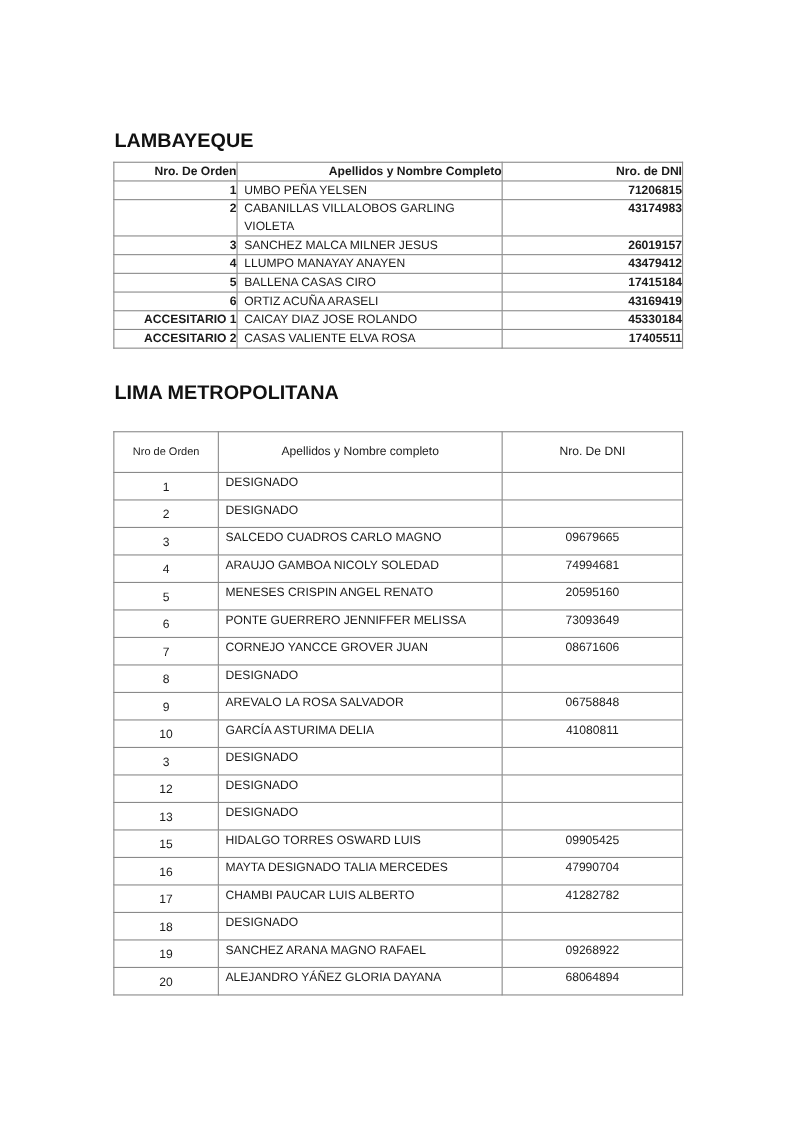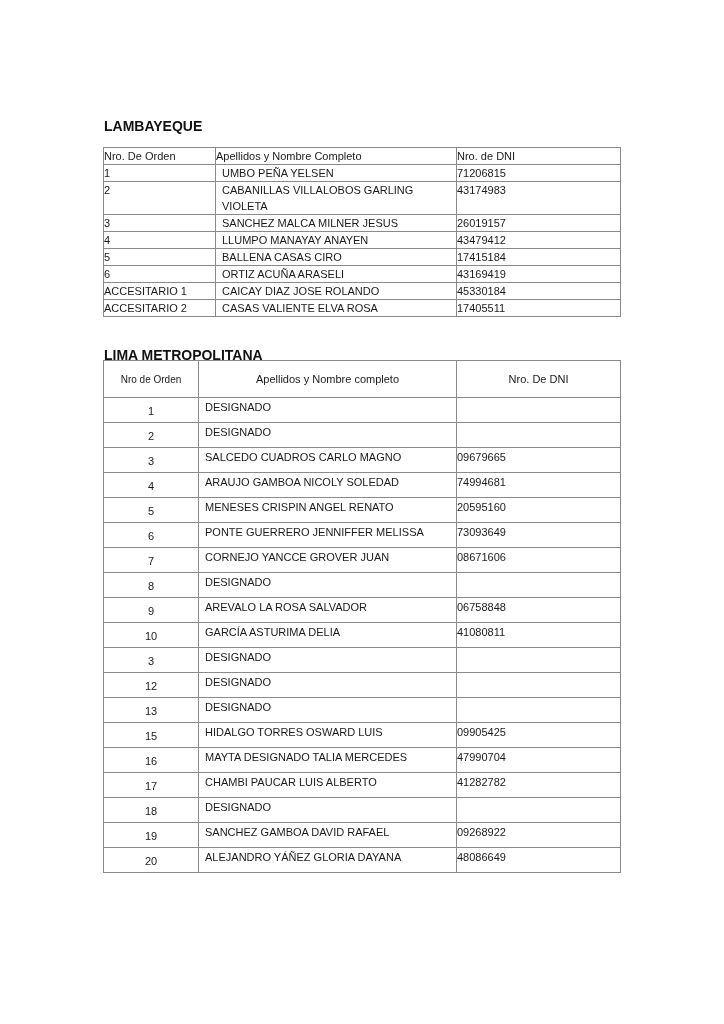--- a/index.html
+++ b/index.html
@@ -3,53 +3,53 @@
   <meta charset="utf-8">
   <style>
     html, body { margin: 0; padding: 0; background: #ffffff; }
     body {
       width: 724px; height: 1024px; position: relative; overflow: hidden;
       font-family: "Liberation Sans", sans-serif; color: #111111;
     }
     .section-title {
       position: absolute; left: 104px; margin: 0;
       font-family: "Liberation Sans", sans-serif;
-      font-weight: bold; font-size: 14px; color: #111;
+      font-weight: bold; font-size: 18px; color: #111;
     }
     #title-lamb { top: 118px; }
     #title-lima { top: 347px; text-align: right; }
 
     table {
       position: absolute; left: 103px; width: 517px;
       border-collapse: collapse; table-layout: fixed;
       font-family: "Liberation Sans", sans-serif; font-size: 11px; color: #1a1a1a;
     }
     td, th { border: 1px solid #8a8a8a; padding: 0; font-weight: normal; }
 
     
     #tbl-lamb { top: 147px; }
     #tbl-lamb col.c1 { width: 112px; }
     #tbl-lamb col.c2 { width: 241px; }
     #tbl-lamb col.c3 { width: 164px; }
     #tbl-lamb th, #tbl-lamb td { height: 16px; line-height: 16px; }
-    #tbl-lamb td.num, #tbl-lamb th { text-align: left; }
+    #tbl-lamb td.num, #tbl-lamb th { text-align: right; font-weight: bold; }
     #tbl-lamb td.name { padding-left: 6px; vertical-align: top; }
     #tbl-lamb td.num { vertical-align: top; }
 
     
-    #tbl-lima { top: 360px; }
+    #tbl-lima { top: 392px; }
     #tbl-lima col.c1 { width: 95px; }
     #tbl-lima col.c2 { width: 258px; }
     #tbl-lima col.c3 { width: 164px; }
     #tbl-lima th { height: 36px; text-align: center; vertical-align: middle; font-size: 11px; }
     #tbl-lima th.h1 { font-size: 10px; }
     #tbl-lima td { height: 24px; vertical-align: top; }
     #tbl-lima td.idx { text-align: center; padding-top: 7px; height: 17px; }
     #tbl-lima td.name { padding-left: 6px; padding-top: 3px; height: 21px; }
-    #tbl-lima td.dni { padding-top: 3px; height: 21px; }
+    #tbl-lima td.dni { text-align: center; padding-top: 3px; height: 21px; }
   </style>
 </head>
 <body>
 
 <h2 id="title-lamb" class="section-title">LAMBAYEQUE</h2>
 
 <table id="tbl-lamb">
   <colgroup>
       <col class="c1">
       <col class="c2">
@@ -202,22 +202,22 @@
         <td class="name">CHAMBI PAUCAR LUIS ALBERTO</td>
         <td class="dni">41282782</td>
       </tr>
       <tr>
         <td class="idx">18</td>
         <td class="name">DESIGNADO</td>
         <td class="dni"></td>
       </tr>
       <tr>
         <td class="idx">19</td>
-        <td class="name">SANCHEZ GAMBOA DAVID RAFAEL</td>
+        <td class="name">SANCHEZ ARANA MAGNO RAFAEL</td>
         <td class="dni">09268922</td>
       </tr>
       <tr>
         <td class="idx">20</td>
         <td class="name">ALEJANDRO YÁÑEZ GLORIA DAYANA</td>
-        <td class="dni">48086649</td>
+        <td class="dni">68064894</td>
       </tr>
     </tbody>
 </table>
 
 </body></html>

